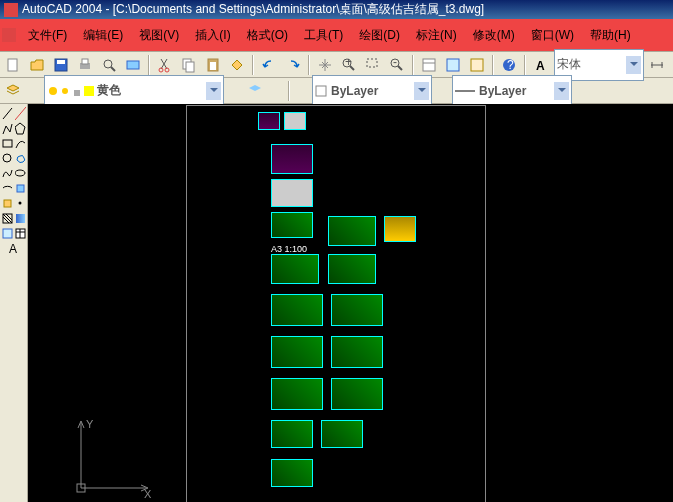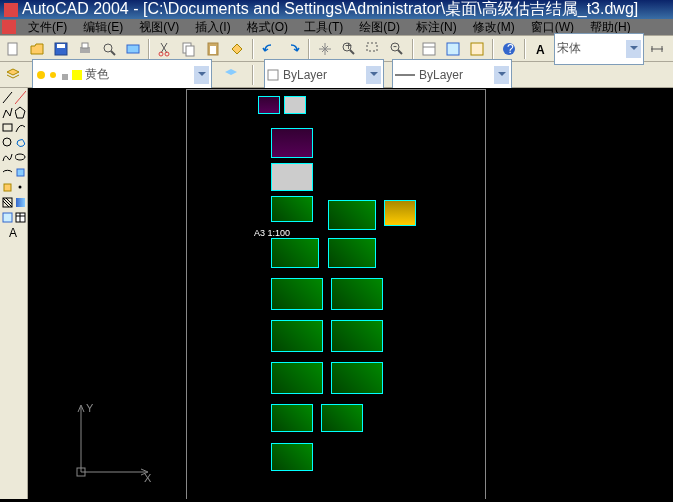--- a/index.html
+++ b/index.html
@@ -1,29 +1,29 @@
 <!DOCTYPE html>
 <html><head>
 <meta charset="utf-8">
 <style>
 * { margin: 0; padding: 0; box-sizing: border-box; font-family: "SimSun", sans-serif; font-size: 12px; }
 body { width: 673px; height: 502px; background: #000; overflow: hidden; }
 .titlebar { height: 19px; background: linear-gradient(#0a246a,#3a6ea5); color: #fff; display: flex; align-items: center; padding: 0 4px; }
 .app-icon { width: 14px; height: 14px; background: #d44; margin-right: 4px; }
-.title-text { font-size: 16px; white-space: nowrap; }
-.menubar { height: 16px; background: #737373; display: flex; align-items: center; padding: 8px 2px; gap: 4px; border-bottom: 1px solid #aca899; }
+.title-text { font-size: 12px; white-space: nowrap; }
+.menubar { height: 16px; background: #ef4444; display: flex; align-items: center; padding: 16px 2px; gap: 4px; border-bottom: 1px solid #aca899; }
 .menu-icon { width: 14px; height: 14px; background: #d44; margin-right: 2px; }
 .menu-item { padding: 2px 6px; color: #000; cursor: default; }
 .toolbar { height: 26px; background: #ece9d8; display: flex; align-items: center; padding: 0 2px; gap: 2px; border-bottom: 1px solid #aca899; }
 .tb-btn { width: 22px; height: 22px; border: 1px solid transparent; display: flex; align-items: center; justify-content: center; cursor: pointer; }
 .tb-sep { width: 2px; height: 20px; border-left: 1px solid #aca899; border-right: 1px solid #fff; margin: 0 2px; }
 .dropdown { height: 32px; background: #fff; border: 1px solid #7f9db9; display: flex; align-items: center; padding: 0 2px; color: #555; }
 .dd-arrow { width: 15px; height: 18px; background: #c8d8f0; margin-left: auto; display: flex; align-items: center; justify-content: center; }
 .dd-arrow::after { content: ""; border: 4px solid transparent; border-top: 4px solid #4a6a9a; margin-top: 3px; }
-.props-bar { height: 26px; background: #ece9d8; display: flex; align-items: center; padding: 0 2px; gap: 8px; border-bottom: 1px solid #aca899; }
+.props-bar { height: 26px; background: #ece9d8; display: flex; align-items: center; padding: 0 2px; gap: 20px; border-bottom: 1px solid #aca899; font-weight: bold; }
 .layer-btn { width: 22px; height: 22px; display: flex; align-items: center; justify-content: center; }
 .main-area { display: flex; height: calc(100% - 91px); background: #000; }
 .left-tools { width: 28px; background: #ece9d8; display: flex; flex-direction: column; align-items: center; padding: 2px 0; gap: 1px; border-right: 1px solid #aca899; }
 .lt-row { display: flex; gap: 1px; }
 .lt-btn { width: 12px; height: 14px; display: flex; align-items: center; justify-content: center; cursor: pointer; }
 .canvas { flex: 1; background: #000; position: relative; overflow: hidden; }
 .paper { position: absolute; border: 1px solid #888; }
 .thumb { position: absolute; border: 1px solid #0ff; background: #011; }
 .thumb.g { background: linear-gradient(45deg,#040,#080); }
 .thumb.m { background: linear-gradient(#303,#505); }
@@ -371,21 +371,21 @@
       </div>
   </div>
 
   <div class="canvas">
     <div class="paper" style="left:158px;top:1px;width:300px;height:420px"></div>
     <div class="thumb m" style="left:230px;top:8px;width:22px;height:18px"></div>
     <div class="thumb w" style="left:256px;top:8px;width:22px;height:18px"></div>
     <div class="thumb m" style="left:243px;top:40px;width:42px;height:30px"></div>
     <div class="thumb w" style="left:243px;top:75px;width:42px;height:28px"></div>
     <div class="thumb g" style="left:243px;top:108px;width:42px;height:26px"></div>
-    <div class="scale-label" style="left:226px;top:140px">A3 1:100</div>
+    <div class="scale-label" style="left:243px;top:140px">A3 1:100</div>
     <div class="thumb g" style="left:300px;top:112px;width:48px;height:30px"></div>
     <div class="thumb y" style="left:356px;top:112px;width:32px;height:26px"></div>
     <div class="thumb g" style="left:243px;top:150px;width:48px;height:30px"></div>
     <div class="thumb g" style="left:300px;top:150px;width:48px;height:30px"></div>
     <div class="thumb g" style="left:243px;top:190px;width:52px;height:32px"></div>
     <div class="thumb g" style="left:303px;top:190px;width:52px;height:32px"></div>
     <div class="thumb g" style="left:243px;top:232px;width:52px;height:32px"></div>
     <div class="thumb g" style="left:303px;top:232px;width:52px;height:32px"></div>
     <div class="thumb g" style="left:243px;top:274px;width:52px;height:32px"></div>
     <div class="thumb g" style="left:303px;top:274px;width:52px;height:32px"></div>

